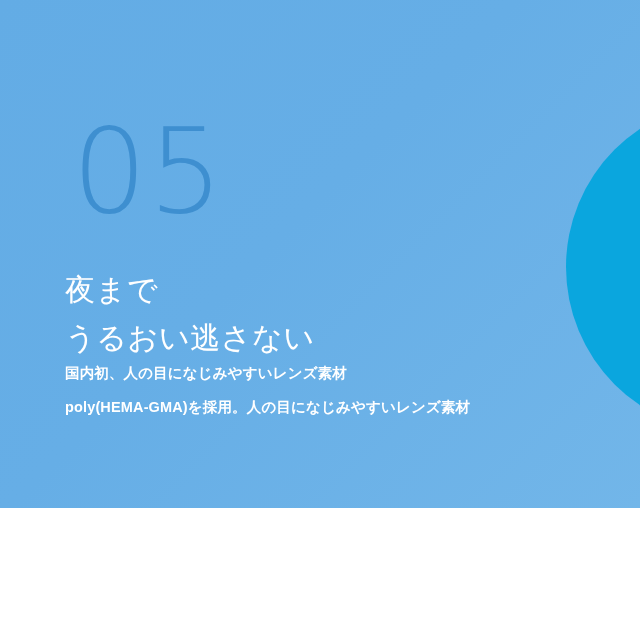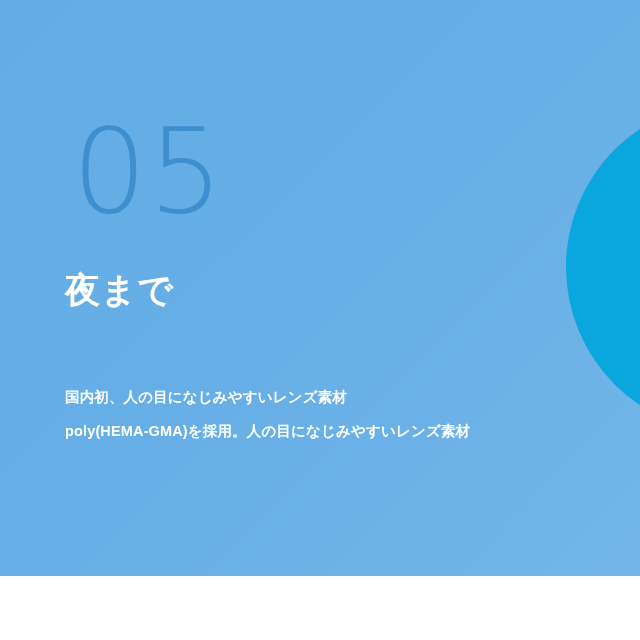--- a/index.html
+++ b/index.html
@@ -9,21 +9,21 @@
   body {
     width: 640px;
     height: 640px;
     overflow: hidden;
     font-family: "Liberation Sans", "DejaVu Sans", sans-serif;
   }
 
   #slide {
     position: relative;
     width: 640px;
-    height: 576px;
+    height: 508px;
     overflow: hidden;
     background: linear-gradient(135deg, #63ace5 0%, #66aee6 45%, #72b6e9 100%);
   }
 
   
   #accent-circle {
     position: absolute;
     left: 566px;
     top: 101px;
     width: 332px;
@@ -46,36 +46,36 @@
     font-family: "DejaVu Sans", "Liberation Sans", sans-serif;
     user-select: none;
   }
 
   
   #headline {
     position: absolute;
     left: 65px;
     top: 266px;
     color: #ffffff;
-    font-size: 35px;
-    font-weight: 700;
+    font-size: 30px;
+    font-weight: 400;
     line-height: 48px;
     letter-spacing: 0.02em;
     text-shadow: 0 0 1px rgba(255,255,255,0.25);
   }
   #headline .hl-line {
     display: block;
     white-space: nowrap;
   }
 
   
   #body-copy {
     position: absolute;
     left: 65px;
-    top: 380px;
+    top: 356px;
     color: #ffffff;
     font-size: 14.5px;
     font-weight: bold;
     line-height: 34px;
     letter-spacing: 0.01em;
   }
   #body-copy .body-line {
     display: block;
     white-space: nowrap;
   }
@@ -84,20 +84,21 @@
 <body>
 
 <div id="slide">
 
   <div id="accent-circle"></div>
 
   <div id="step-number">05</div>
 
   <div id="headline">
     <span class="hl-line">夜まで</span>
+    <span class="hl-line">うるおい逃さない</span>
   </div>
 
   <div id="body-copy">
     <span class="body-line">国内初、人の目になじみやすいレンズ素材</span>
     <span class="body-line">poly(HEMA-GMA)を採用。人の目になじみやすいレンズ素材</span>
   </div>
 
 </div>
 
 </body></html>

